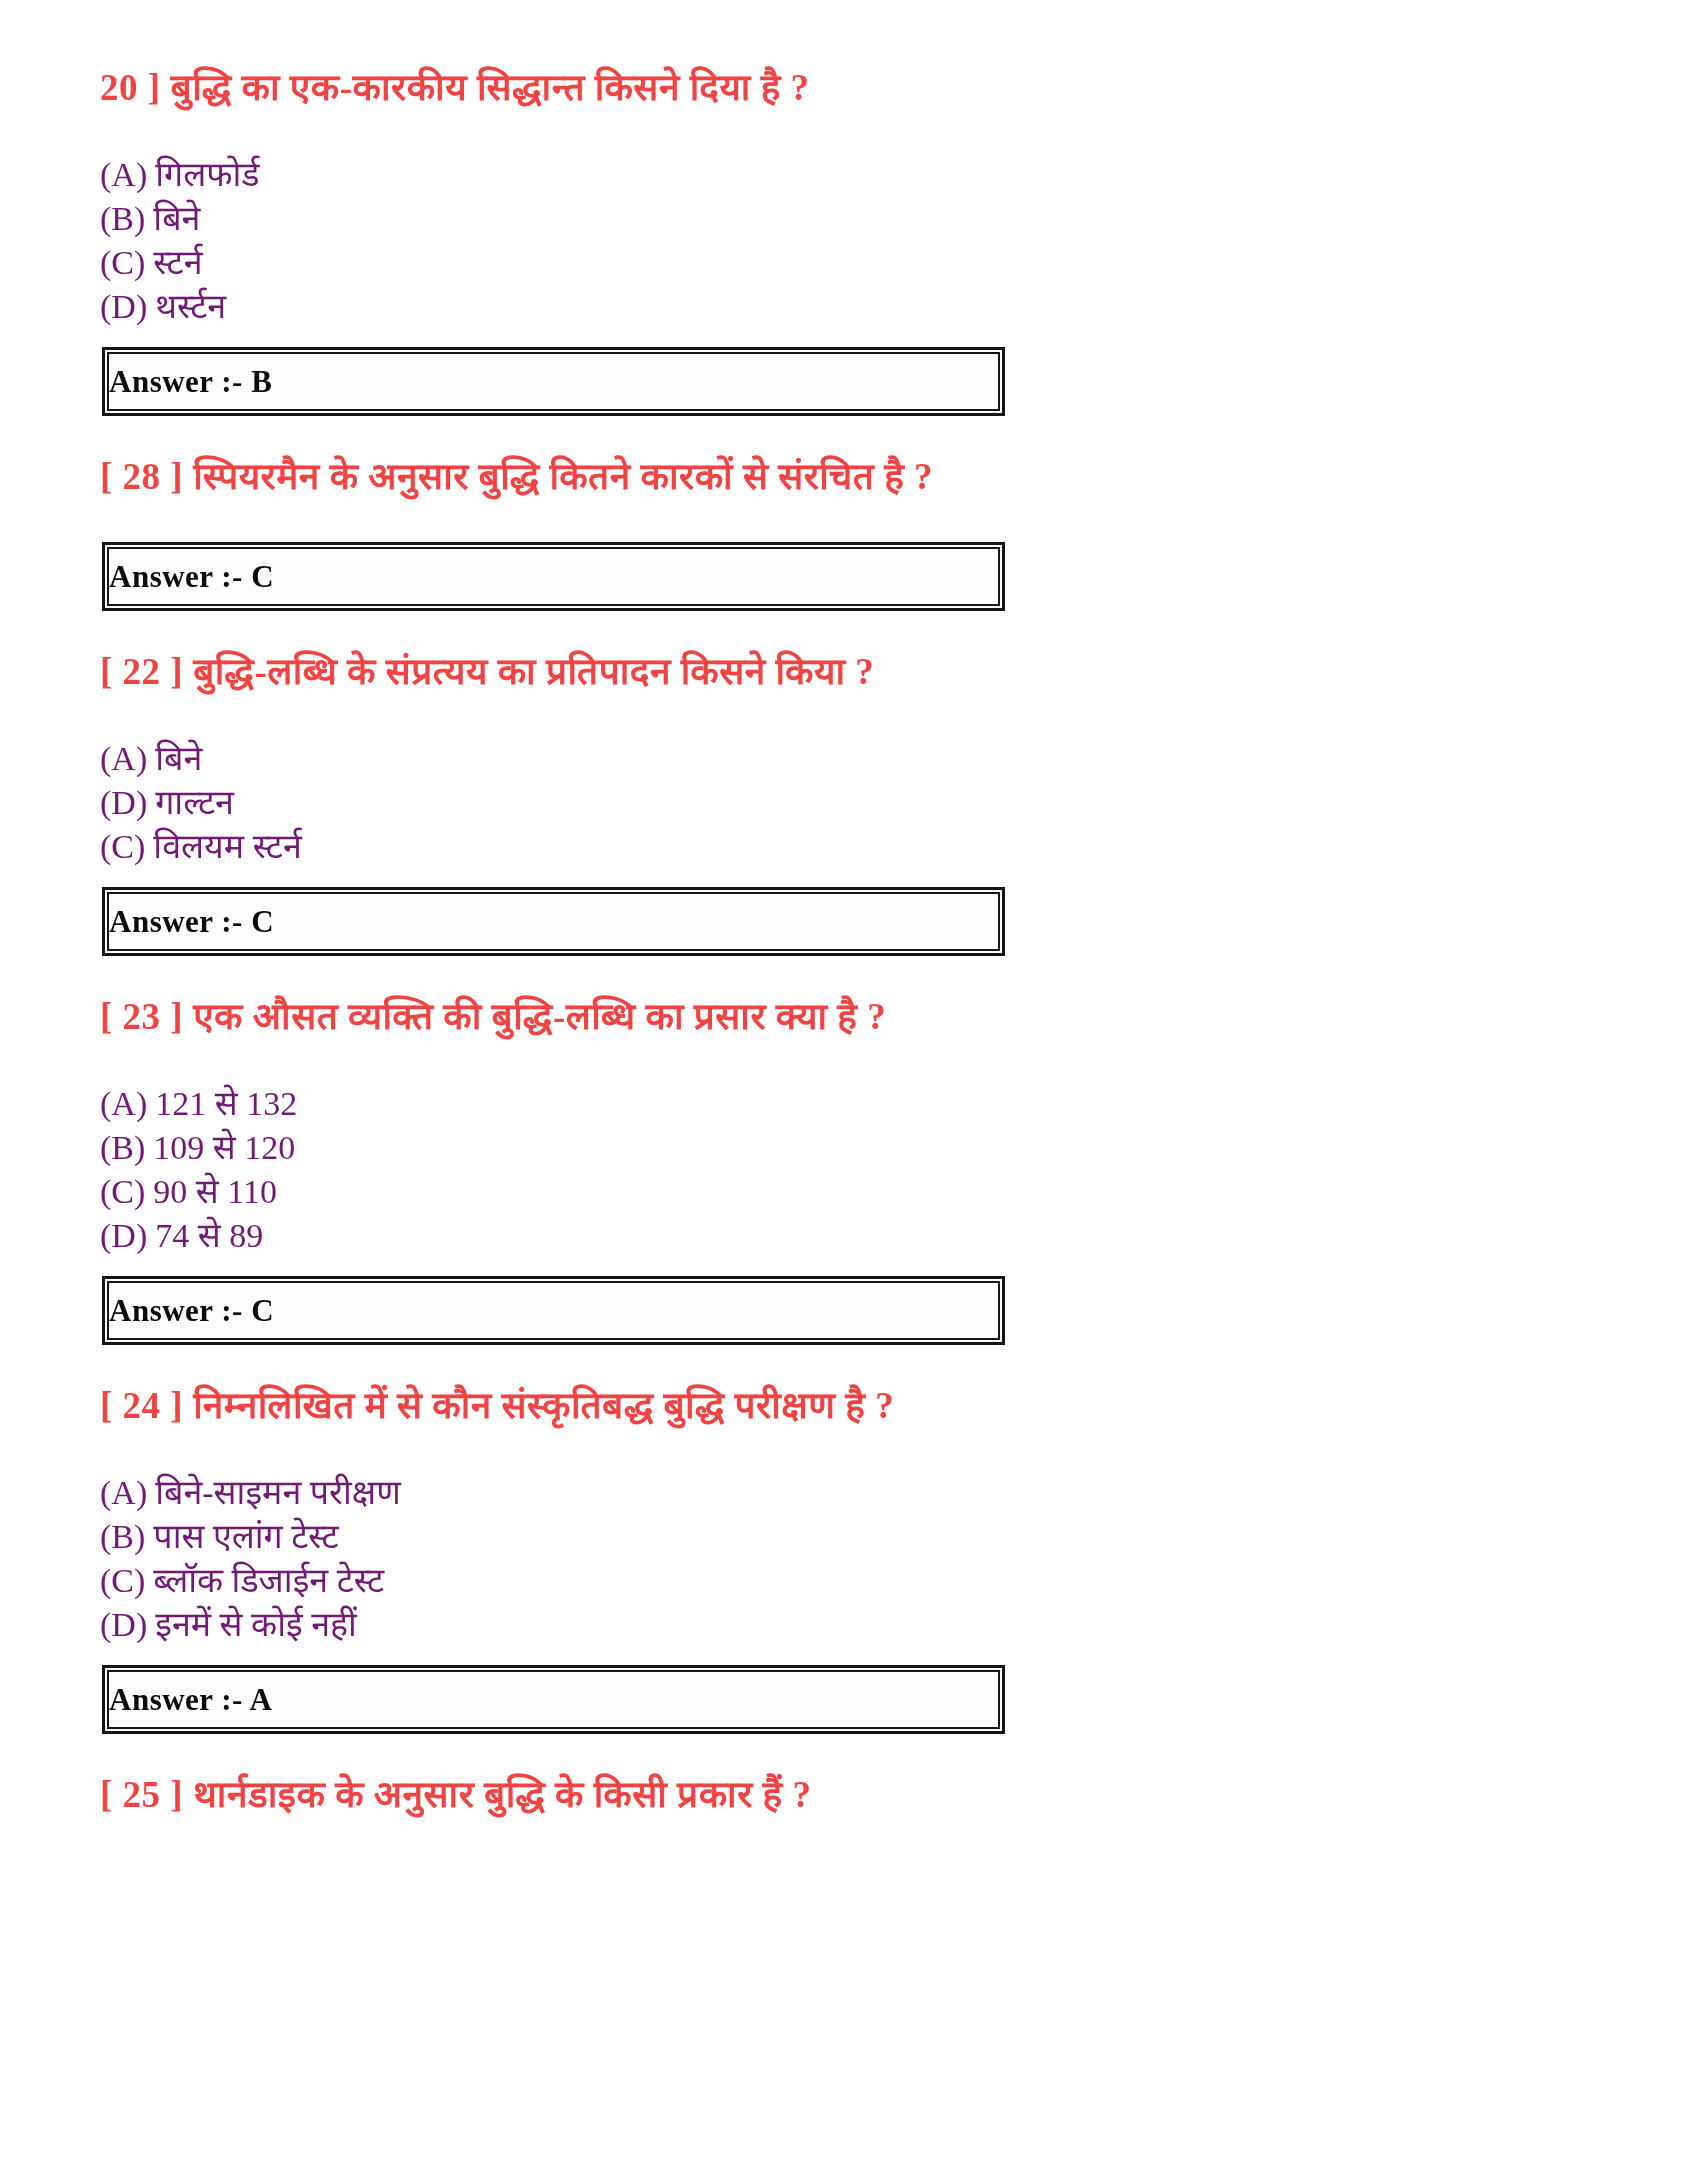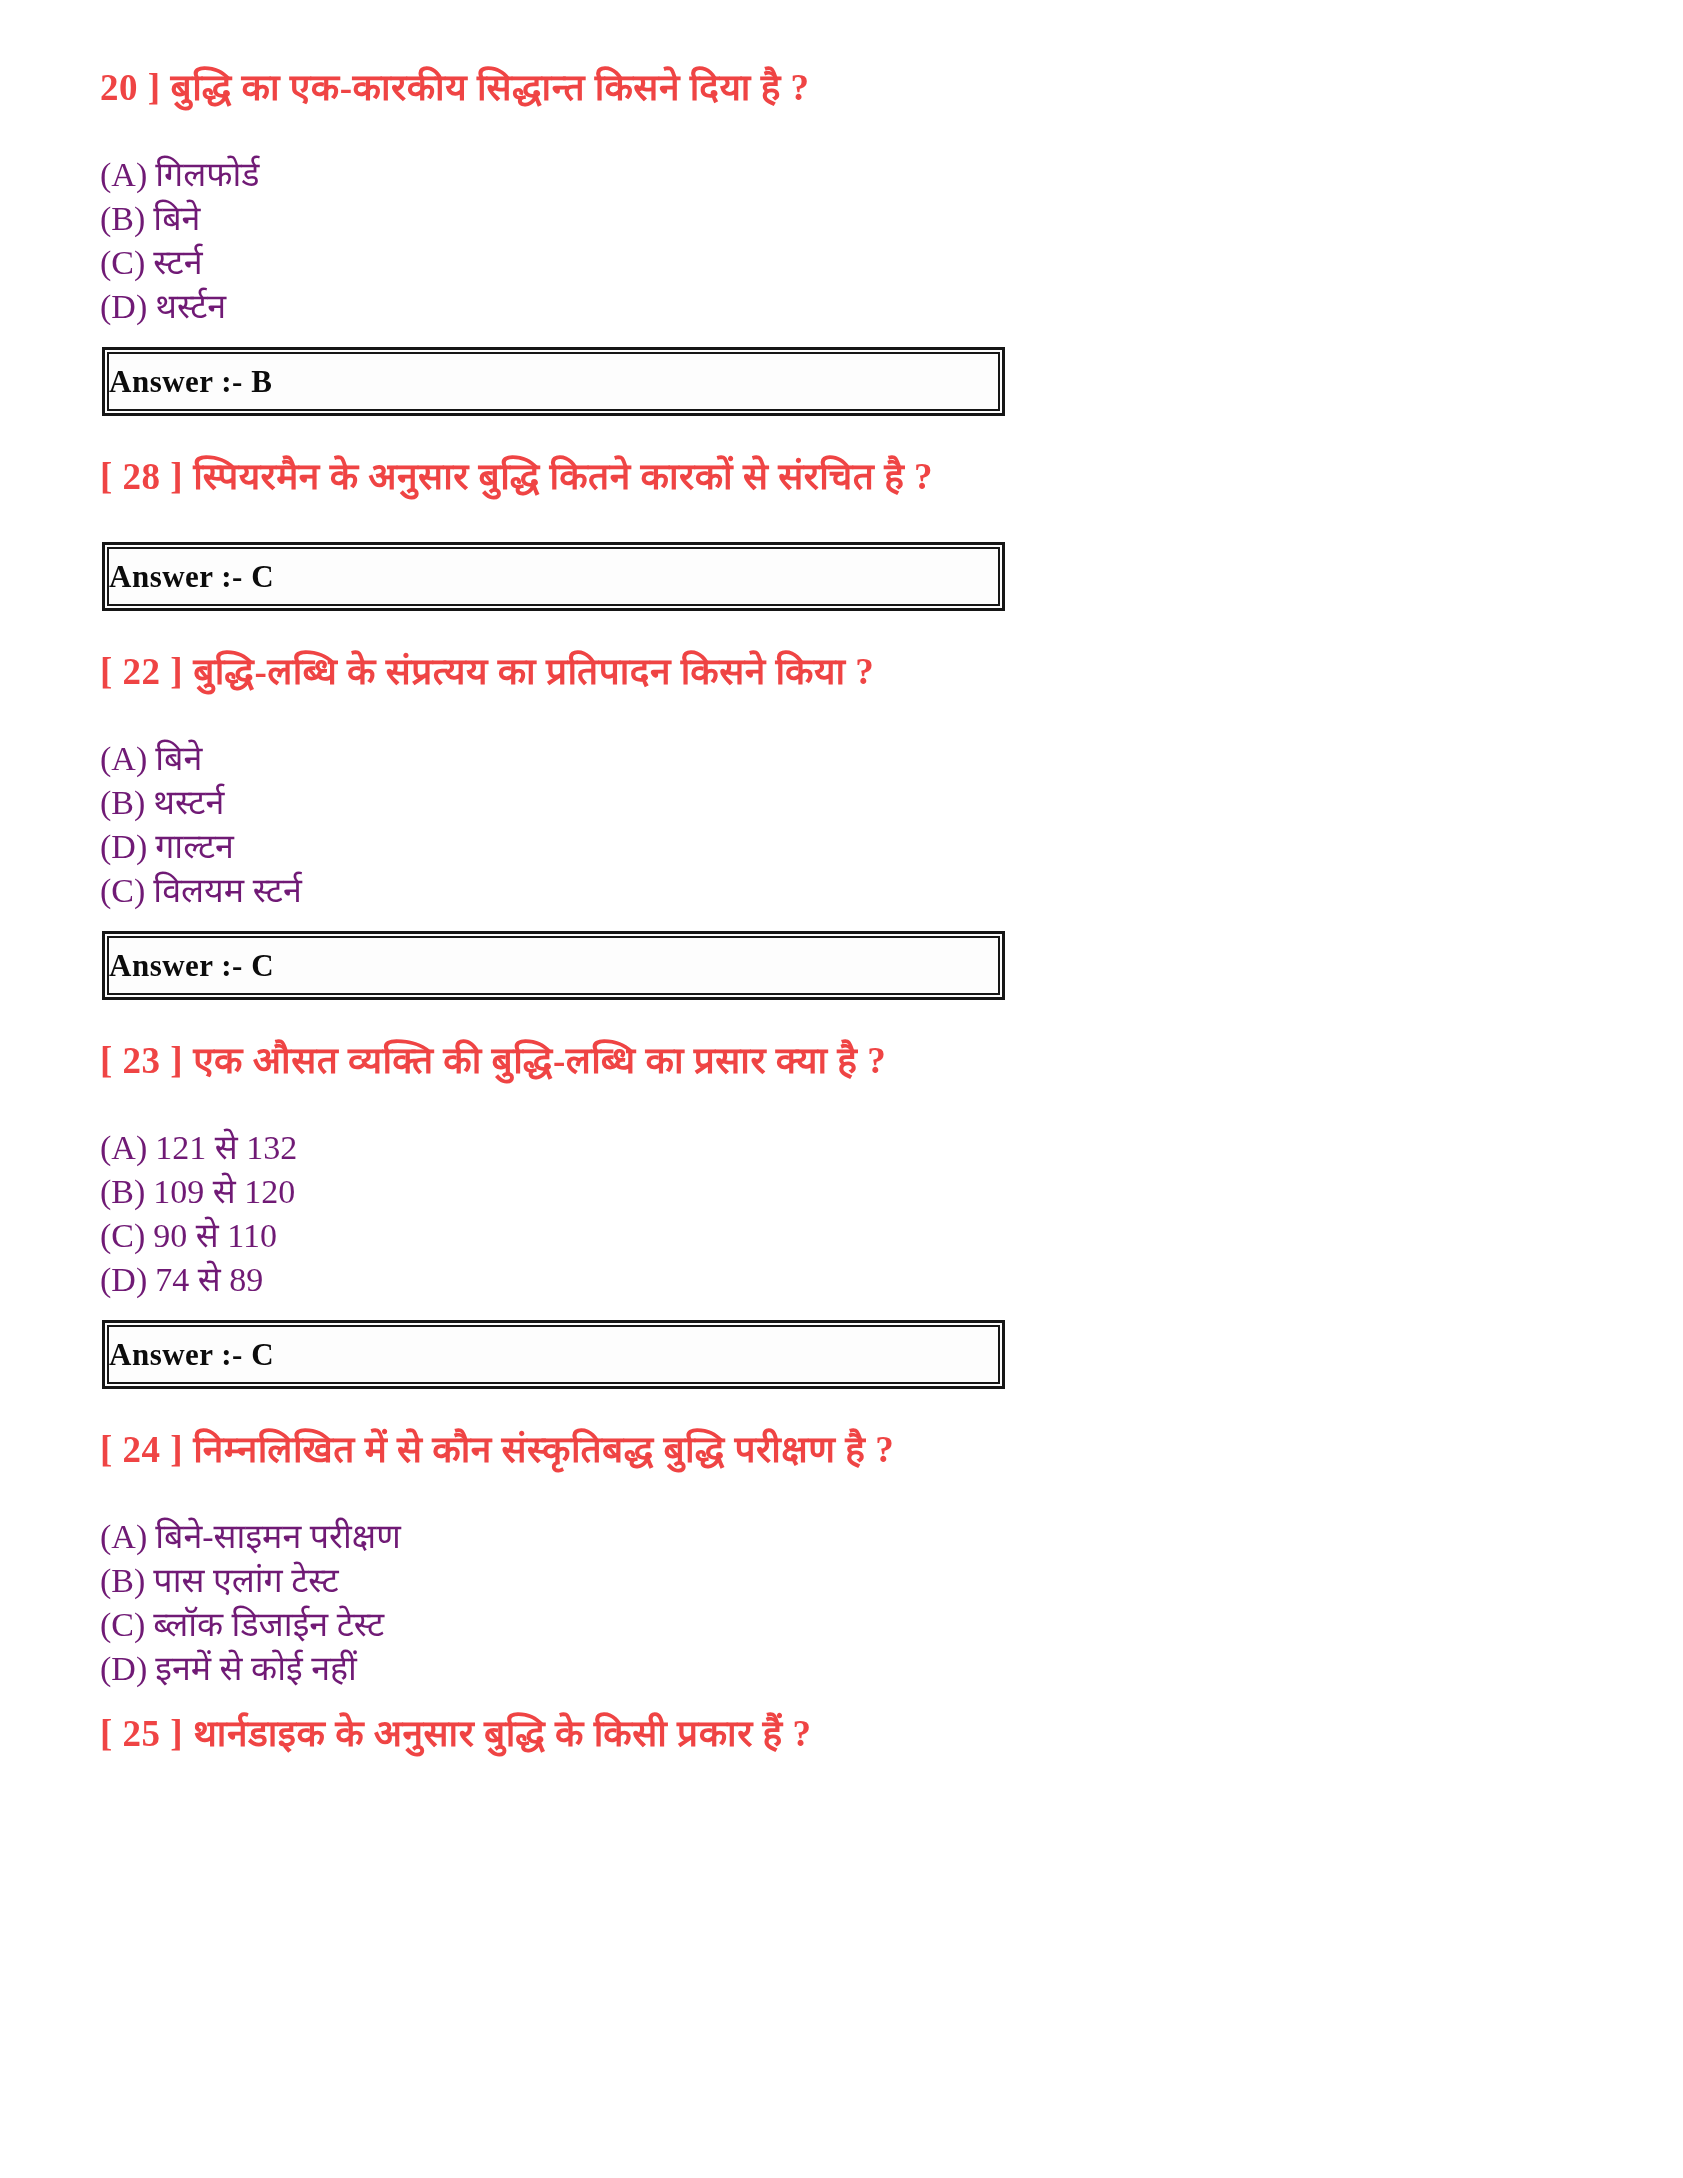--- a/index.html
+++ b/index.html
@@ -92,21 +92,20 @@
         <span class="answer-text">Answer :- C</span>
       </div>
     </div>
   </section>
 
   <section class="question">
     <h2 class="q-title"><span class="q-num">[ 22 ]</span><span class="q-text">बुद्धि-लब्धि के संप्रत्यय का प्रतिपादन किसने किया ?</span></h2>
     <div class="options">
   <p class="option"><span class="opt-key">(A)</span><span class="opt-text">बिने</span></p>
 
-  <p class="option"><span class="opt-key">(B)</span><span class="opt-text">थस्टर्न</span></p>
 
   <p class="option"><span class="opt-key">(D)</span><span class="opt-text">गाल्टन</span></p>
 
   <p class="option"><span class="opt-key">(C)</span><span class="opt-text">विलयम स्टर्न</span></p>
 </div>
     <div class="answer-box">
       <div class="answer-inner">
         <span class="answer-text">Answer :- C</span>
       </div>
     </div>
@@ -134,20 +133,25 @@
     <h2 class="q-title"><span class="q-num">[ 24 ]</span><span class="q-text">निम्नलिखित में से कौन संस्कृतिबद्ध बुद्धि परीक्षण है ?</span></h2>
     <div class="options">
   <p class="option"><span class="opt-key">(A)</span><span class="opt-text">बिने-साइमन परीक्षण</span></p>
 
   <p class="option"><span class="opt-key">(B)</span><span class="opt-text">पास एलांग टेस्ट</span></p>
 
   <p class="option"><span class="opt-key">(C)</span><span class="opt-text">ब्लॉक डिजाईन टेस्ट</span></p>
 
   <p class="option"><span class="opt-key">(D)</span><span class="opt-text">इनमें से कोई नहीं</span></p>
 </div>
+    <div class="answer-box">
+      <div class="answer-inner">
+        <span class="answer-text">Answer :- A</span>
+      </div>
+    </div>
   </section>
 
   <section class="question">
     <h2 class="q-title"><span class="q-num">[ 25 ]</span><span class="q-text">थार्नडाइक के अनुसार बुद्धि के किसी प्रकार हैं ?</span></h2>
 
   </section>
 </div>
 
 
 </body></html>

